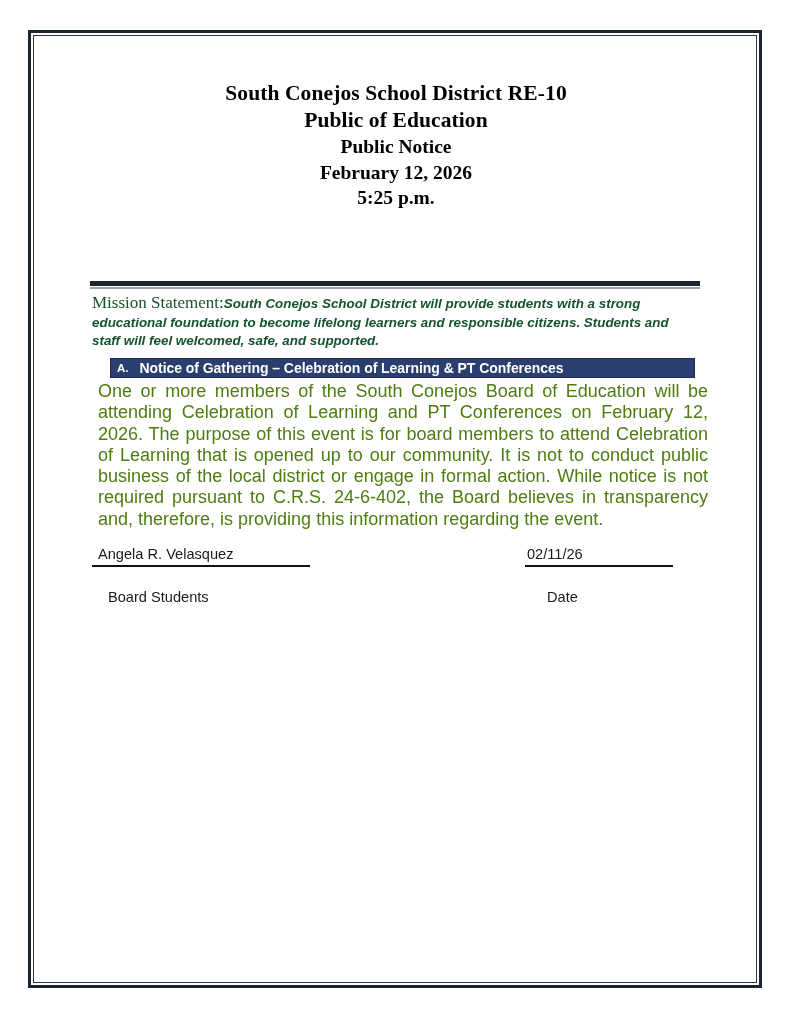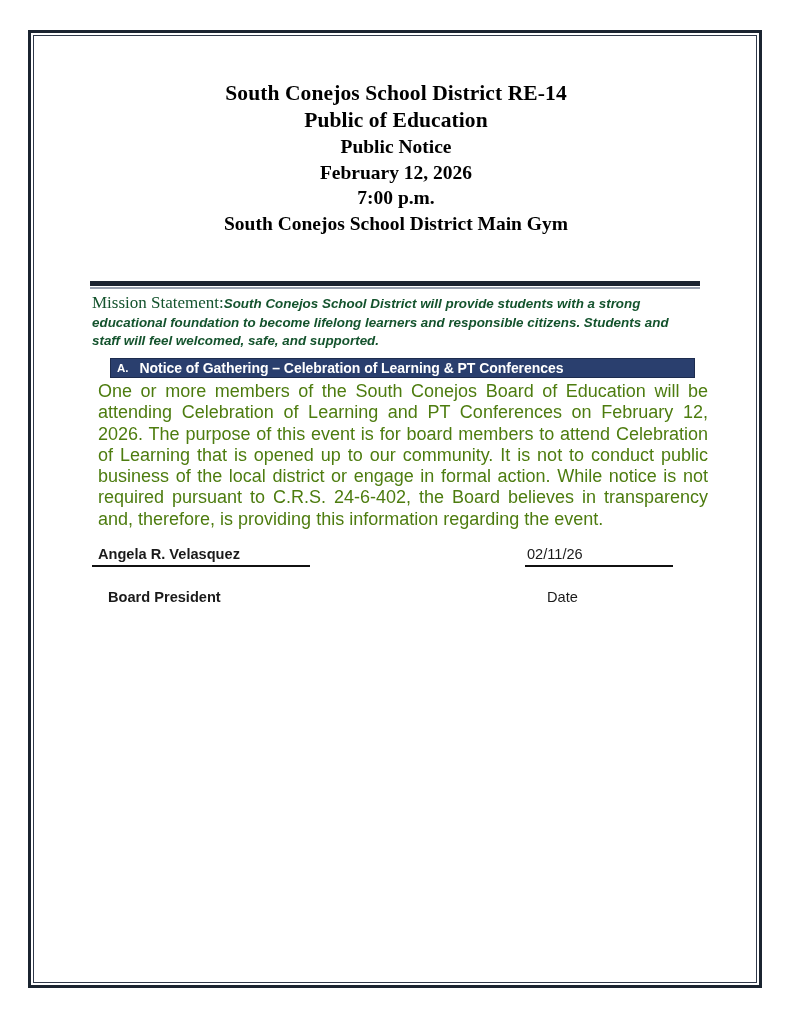--- a/index.html
+++ b/index.html
@@ -158,21 +158,21 @@
     position: absolute;
     left: 0;
     top: 465px;
     width: 610px;
     height: 80px;
   }
   .sig-col {
     position: absolute;
     top: 0;
   }
-  .sig-col.left  { left: 2px;   width: 220px; font-weight: bold; }
+  .sig-col.left  { left: 2px;   width: 220px; }
   .sig-col.right { left: 435px; width: 150px; }
 
   .sig-value {
     font-size: 14.6px;
     color: #1a1a1a;
     line-height: 18px;
     height: 20px;
     white-space: nowrap;
   }
   .sig-col.left  .sig-value { padding-left: 6px; }
@@ -198,26 +198,25 @@
 <body>
 
 <div class="page">
 
   <div class="border-outer"></div>
   <div class="border-inner"></div>
 
   <div class="content">
 
     <div class="doc-head">
-      <div class="title-line">South Conejos School District RE-14</div>
+      <div class="title-line">South Conejos School District RE-10</div>
       <div class="title-line">Public of Education</div>
       <div class="sub-line">Public Notice</div>
       <div class="sub-line">February 12, 2026</div>
-      <div class="sub-line">7:00 p.m.</div>
-      <div class="sub-line">South Conejos School District Main Gym</div>
+      <div class="sub-line">5:25 p.m.</div>
     </div>
 
     <div class="rule-block">
       <div class="rule-thick"></div>
       <div class="rule-gap"></div>
       <div class="rule-thin"></div>
     </div>
 
     <div class="mission">
       <span class="mission-label">Mission Statement:</span><span class="mission-text">South Conejos School District will provide students with a strong educational foundation to become lifelong learners and responsible citizens. Students and staff will feel welcomed, safe, and supported.</span>
@@ -228,21 +227,21 @@
       <span class="section-title">Notice of Gathering – Celebration of Learning &amp; PT Conferences</span>
     </div>
 
     <div class="body-para">One or more members of the South Conejos Board of Education will be attending Celebration of Learning and PT Conferences on February 12, 2026. The purpose of this event is for board members to attend Celebration of Learning that is opened up to our community. It is not to conduct public business of the local district or engage in formal action. While notice is not required pursuant to C.R.S. 24-6-402, the Board believes in transparency and, therefore, is providing this information regarding the event.</div>
 
     <div class="sig-block">
 
       <div class="sig-col left">
         <div class="sig-value">Angela R. Velasquez</div>
         <div class="sig-rule"></div>
-        <div class="sig-caption">Board President</div>
+        <div class="sig-caption">Board Students</div>
       </div>
 
       <div class="sig-col right">
         <div class="sig-value">02/11/26</div>
         <div class="sig-rule"></div>
         <div class="sig-caption">Date</div>
       </div>
 
     </div>
 

